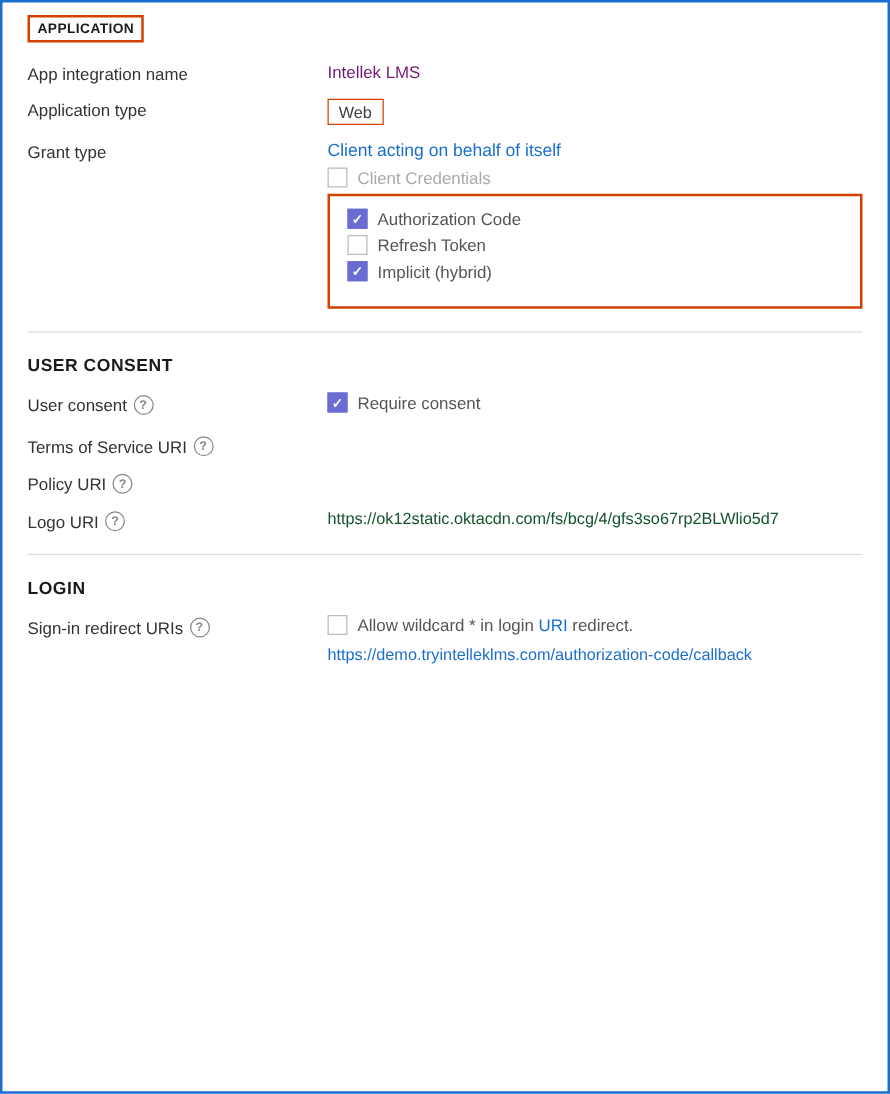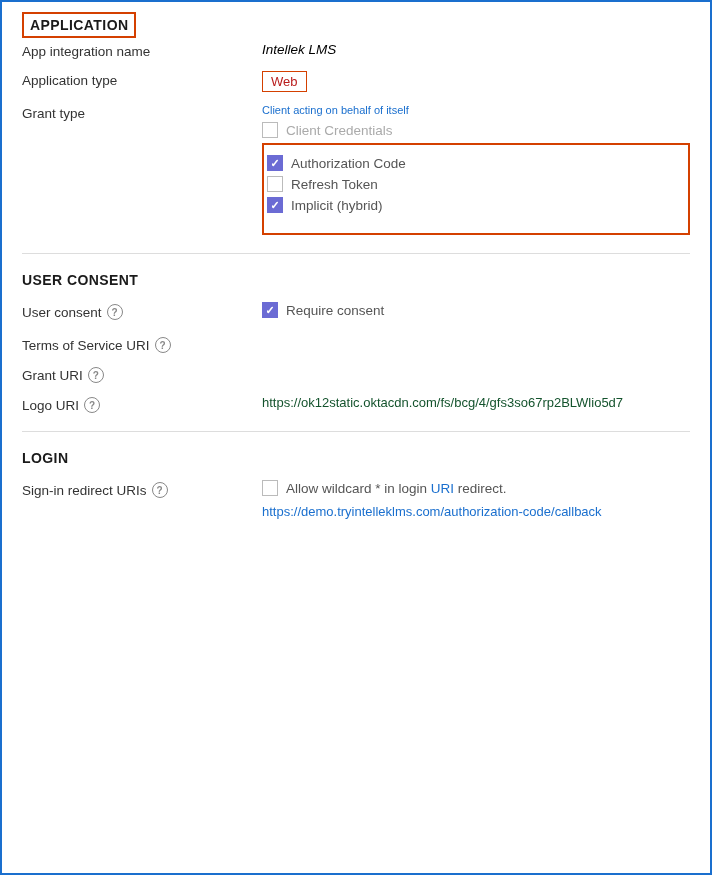--- a/index.html
+++ b/index.html
@@ -14,25 +14,25 @@
     }
 
     .page-content {
       padding: 10px 20px 20px 20px;
     }
 
     
     .section-header {
       display: inline-block;
       font-weight: 700;
-      font-size: 14px;
+      font-size: 11px;
       color: #1a1a1a;
       border: 2px solid #d44000;
       padding: 3px 6px;
-      margin-bottom: 4px;
+      margin-bottom: 16px;
       letter-spacing: 0.03em;
     }
 
     .field-row {
       display: flex;
       align-items: flex-start;
       margin-bottom: 12px;
     }
 
     .field-label {
@@ -46,39 +46,38 @@
       gap: 5px;
     }
 
     .field-value {
       flex: 1;
       color: #333;
       font-size: 13.5px;
     }
 
     .link-blue {
-      color: #000000;
+      color: #701a75;
       text-decoration: none;
-      font-style: italic;
     }
 
     
     .web-badge {
       display: inline-block;
       border: 1.5px solid #d44000;
       padding: 2px 8px;
       font-size: 13px;
-      color: #b91c1c;
+      color: #404040;
       background: #fff;
     }
 
     
     .grant-type-label {
       color: #1a6fce;
-      font-size: 11px;
+      font-size: 14px;
       margin-bottom: 6px;
     }
 
     .checkbox-row {
       display: flex;
       align-items: center;
       gap: 8px;
       margin-bottom: 5px;
       font-size: 13.5px;
       color: #555;
@@ -114,21 +113,21 @@
     }
 
     .cb.unchecked {
       background: #fff;
       border-color: #bbb;
     }
 
     
     .grant-box {
       border: 2px solid #d44000;
-      padding: 10px 3px;
+      padding: 10px 14px;
       margin-top: 4px;
     }
 
     .sub-checkboxes {
       margin-top: 10px;
       padding-left: 28px;
     }
 
     
     .divider {
@@ -271,21 +270,21 @@
     <div class="field-row" style="margin-top:10px;">
       <div class="field-label">
         <span>Terms of Service URI</span>
         <span class="help-icon">?</span>
       </div>
       <div class="field-value"></div>
     </div>
 
     <div class="field-row">
       <div class="field-label">
-        <span>Grant URI</span>
+        <span>Policy URI</span>
         <span class="help-icon">?</span>
       </div>
       <div class="field-value"></div>
     </div>
 
     <div class="field-row">
       <div class="field-label">
         <span>Logo URI</span>
         <span class="help-icon">?</span>
       </div>

